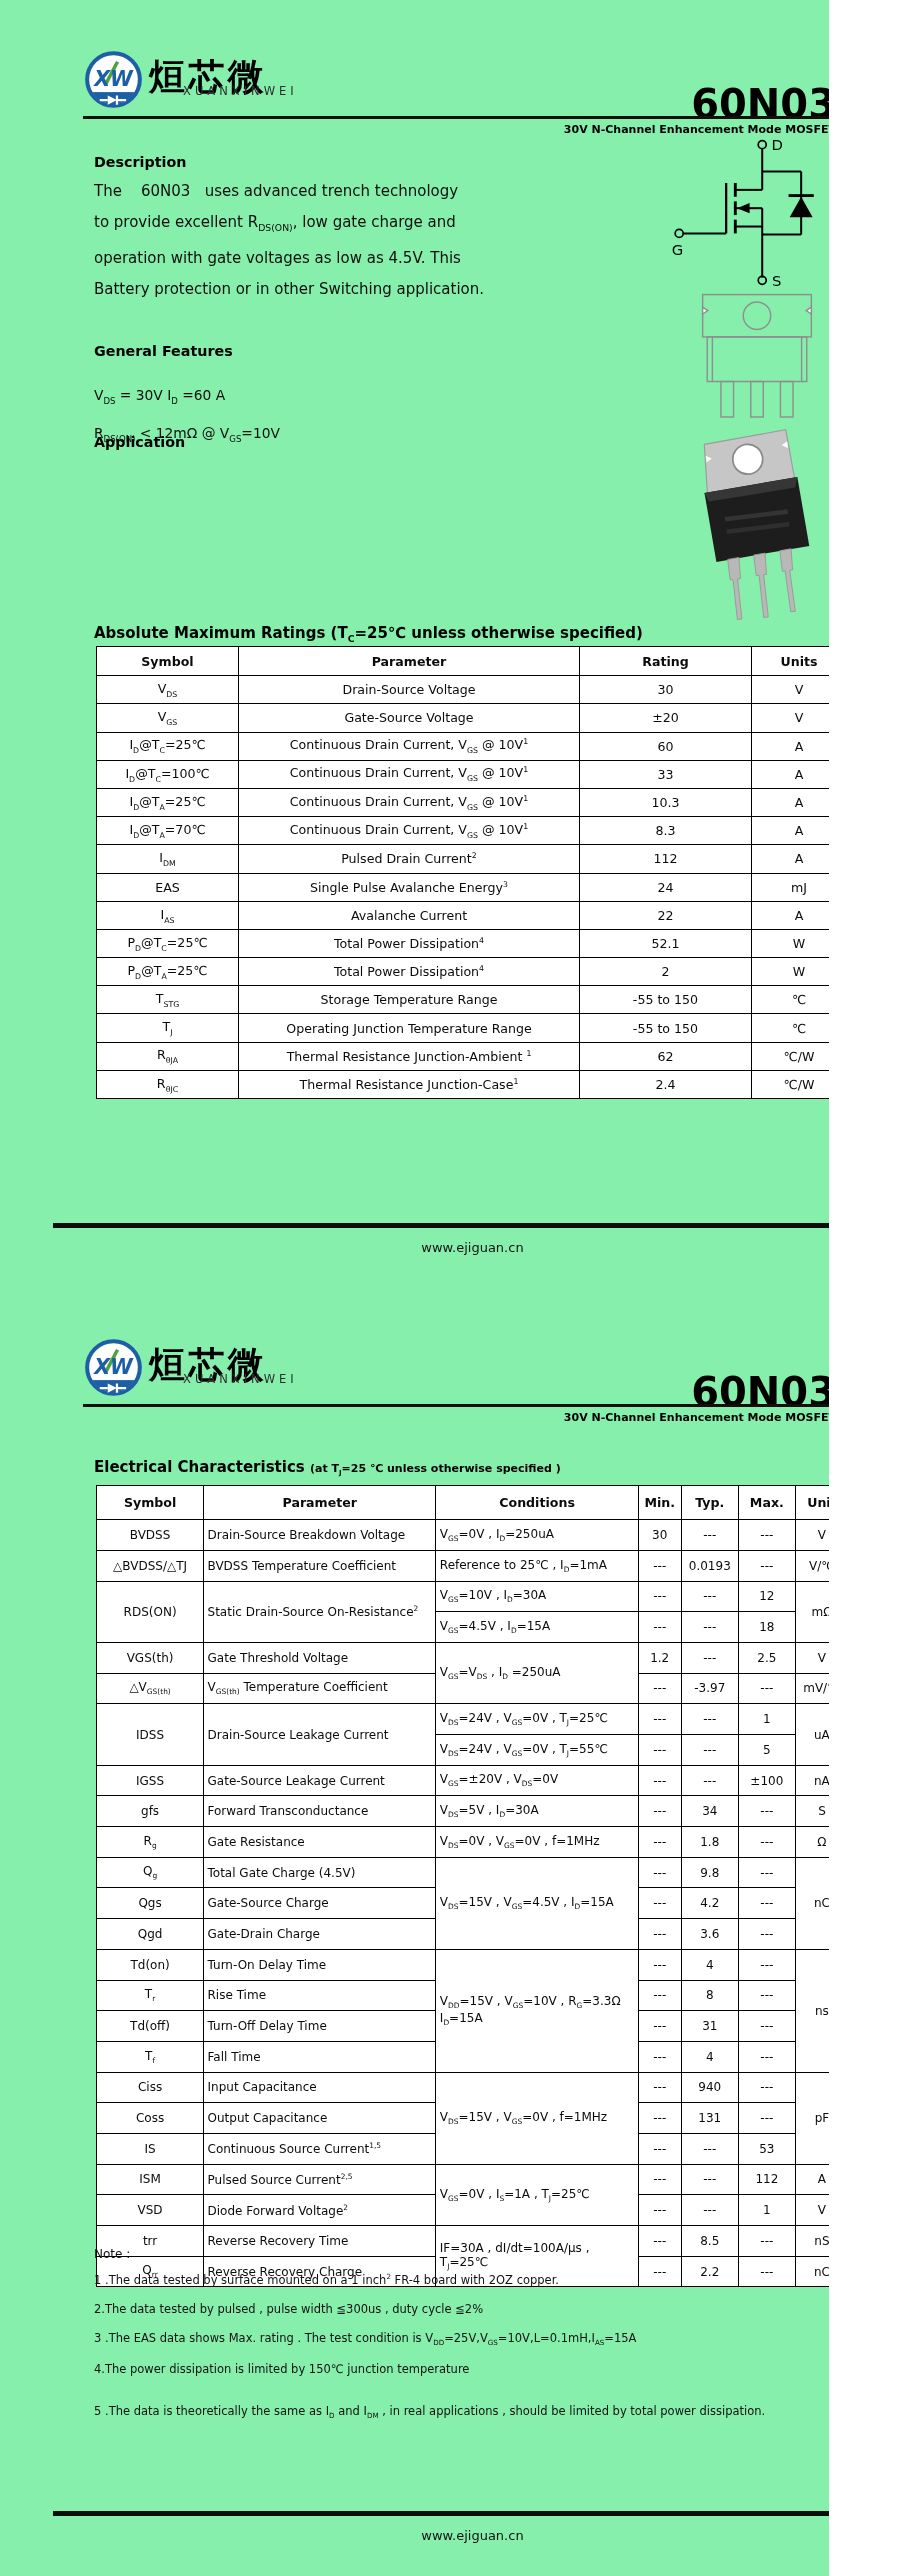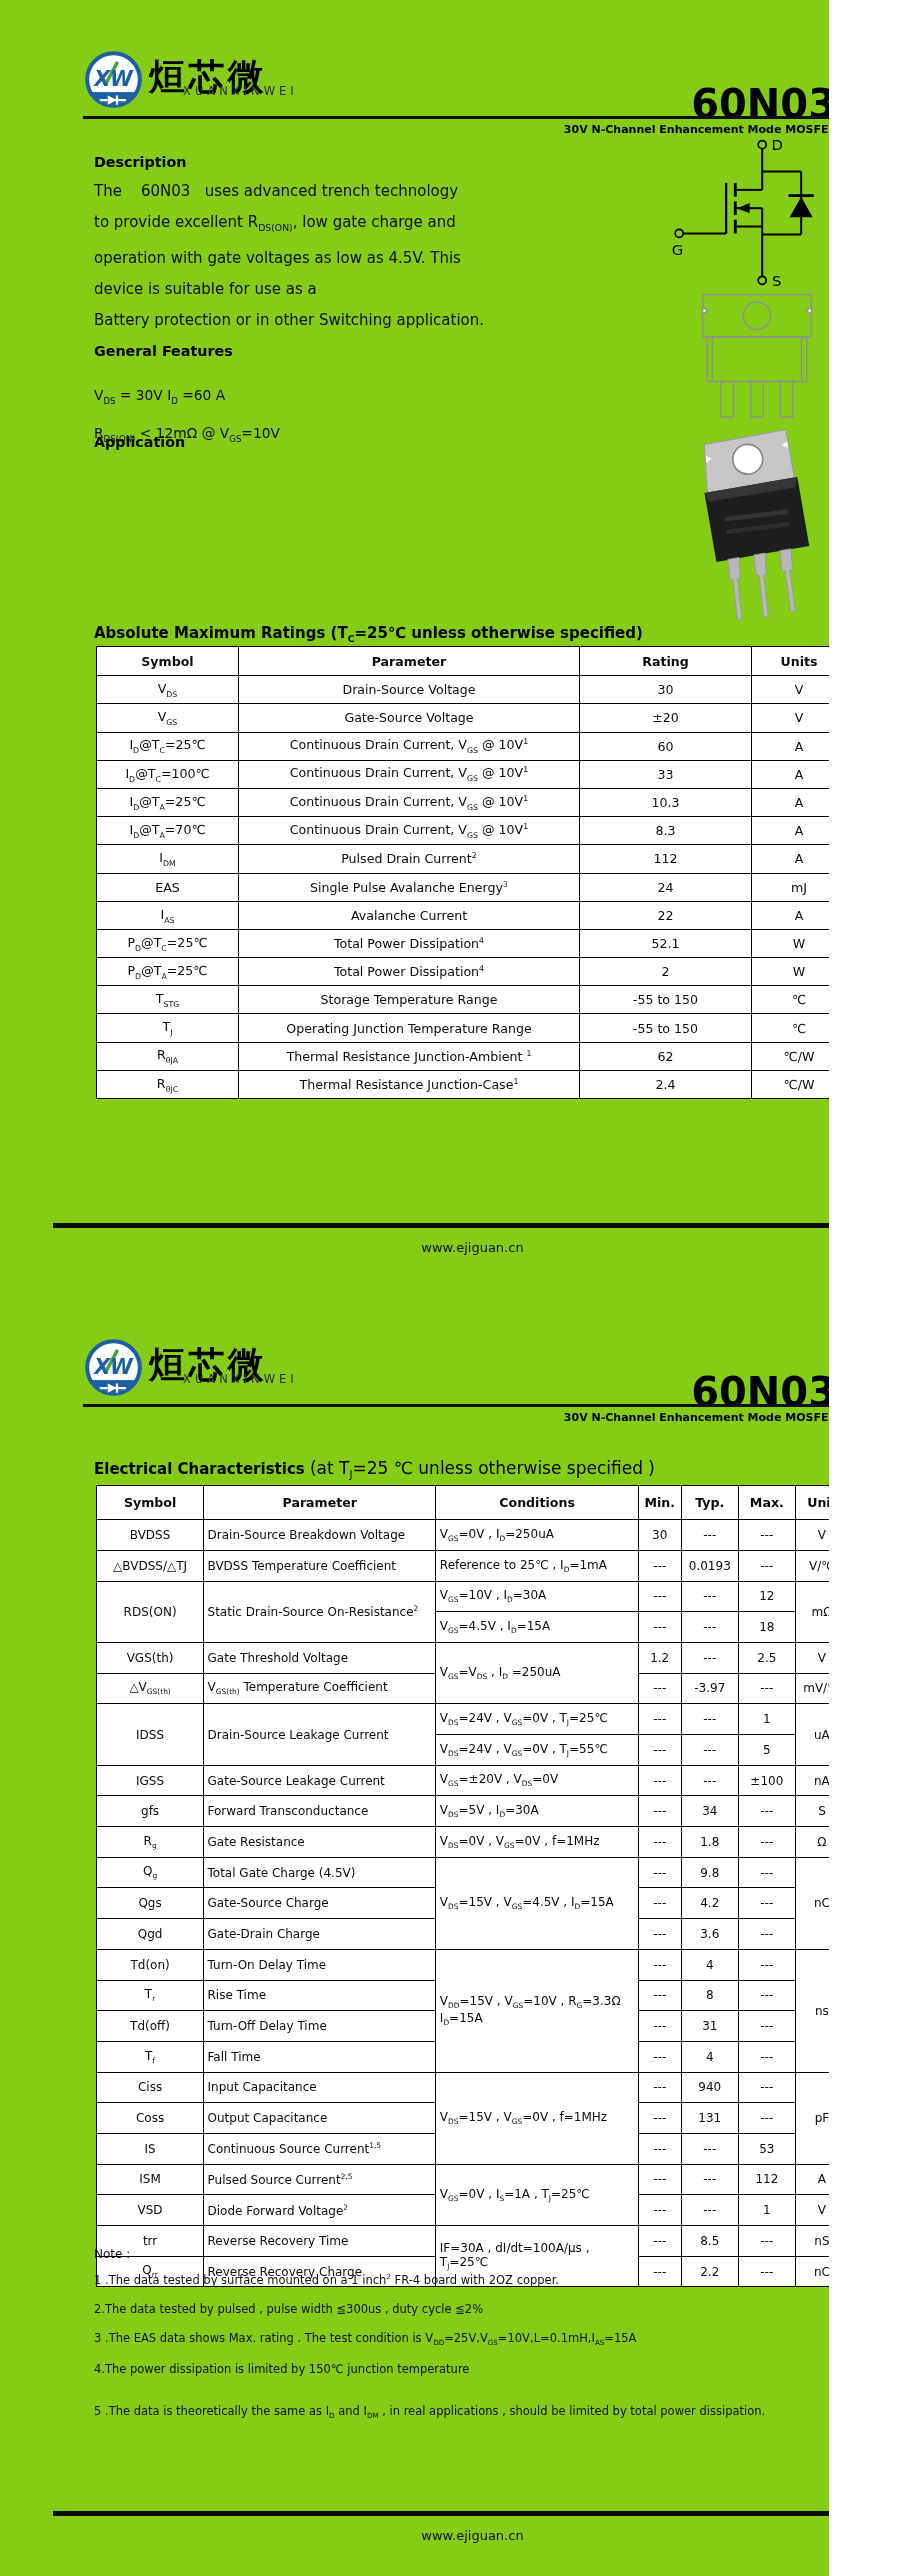--- a/index.html
+++ b/index.html
@@ -1,16 +1,16 @@
 <!DOCTYPE html>
 <html style="font-size:9.2px"><head>
 <meta charset="utf-8">
 <style>
   html,body{margin:0;padding:0;background:#fff;}
-  #canvas{position:relative;width:829px;height:2576px;background:#84cc16;
+  #canvas{position:relative;width:829px;height:2576px;background:#86efac;
           font-family:"DejaVu Sans","Liberation Sans",sans-serif;color:#0e0e0e;overflow:hidden;}
   .page{position:absolute;left:0;width:911px;height:1288px;}
   .abs{position:absolute;margin-left:11px;}
   sub{font-size:62%;} sup{font-size:62%;}
 
   
   .logo-svg{position:absolute;left:82px;top:48px;width:63px;height:63px;}
   .brand-cn{position:absolute;left:149px;top:53px;font-size:36px;font-weight:bold;letter-spacing:3.4px;color:#000;}
   .brand-en{position:absolute;left:151px;top:84px;font-size:11.5px;letter-spacing:4px;color:#2e2e2e;margin-left:32px;}
   .header-rule{position:absolute;left:83px;top:116px;width:753px;height:2.9px;background:#101010;}
@@ -30,21 +30,21 @@
   .tbl th{font-weight:bold;}
   .tbl-abs{width:750px;}
   .tbl-abs th{height:26px;}
   .tbl-abs td{height:25px;}
   .tbl-elec{width:753px;}
   .tbl-elec th{height:31px;}
   .tbl-elec td{height:27.5px;font-size:12px;}
   .al-l{text-align:left !important;}
 
   .tbl-title{font-size:15px;font-weight:bold;color:#000;}
-  .title-note{font-weight:normal;font-size:17px;}
+  .title-note{font-weight:bold;font-size:11px;}
 
   
   .note-label{font-size:12px;color:#111;}
   .note-item{font-size:11.5px;margin-top:15px;color:#111;}
   .note-item:first-child{margin-top:25px;}
   .note-item:last-child{margin-top:27.5px;}
 
   
   .footer-bar{position:absolute;left:53px;top:1223px;width:812px;height:4.6px;background:#0d0d0d;}
   .footer-url{position:absolute;left:358px;top:1240px;width:229px;text-align:center;font-size:13px;color:#111;}
@@ -80,21 +80,20 @@
     <div class="brand-en">XUANXINWEI</div>
     <div class="part-number">60N03</div>
     <div class="header-rule"></div>
     <div class="subtitle">30V N-Channel Enhancement Mode MOSFET</div>
 
     <div class="abs sec-heading" style="left:83px;top:154px;">Description</div>
     <div class="abs" style="left:83px;top:176px;width:516px;">
         <div class="desc-line">The    60N03   uses advanced trench technology</div>
         <div class="desc-line">to provide excellent R<sub>DS(ON)</sub>, low gate charge and</div>
         <div class="desc-line">operation with gate voltages as low as 4.5V. This</div>
-        <div class="desc-line">device is suitable for use as a</div>
         <div class="desc-line">Battery protection or in other Switching application.</div>
       </div>
 
     <div class="abs sec-heading" style="left:83px;top:343px;">General Features</div>
     <div class="abs" style="left:83px;top:379px;width:516px;">
         <div class="gf-line">V<sub>DS</sub> = 30V  I<sub>D</sub> =60 A</div>
         <div class="gf-line">R<sub>DS(ON)</sub> &lt; 12mΩ @ V<sub>GS</sub>=10V</div>
       </div>
 
     <div class="abs sec-heading" style="left:83px;top:434px;">Application</div>

